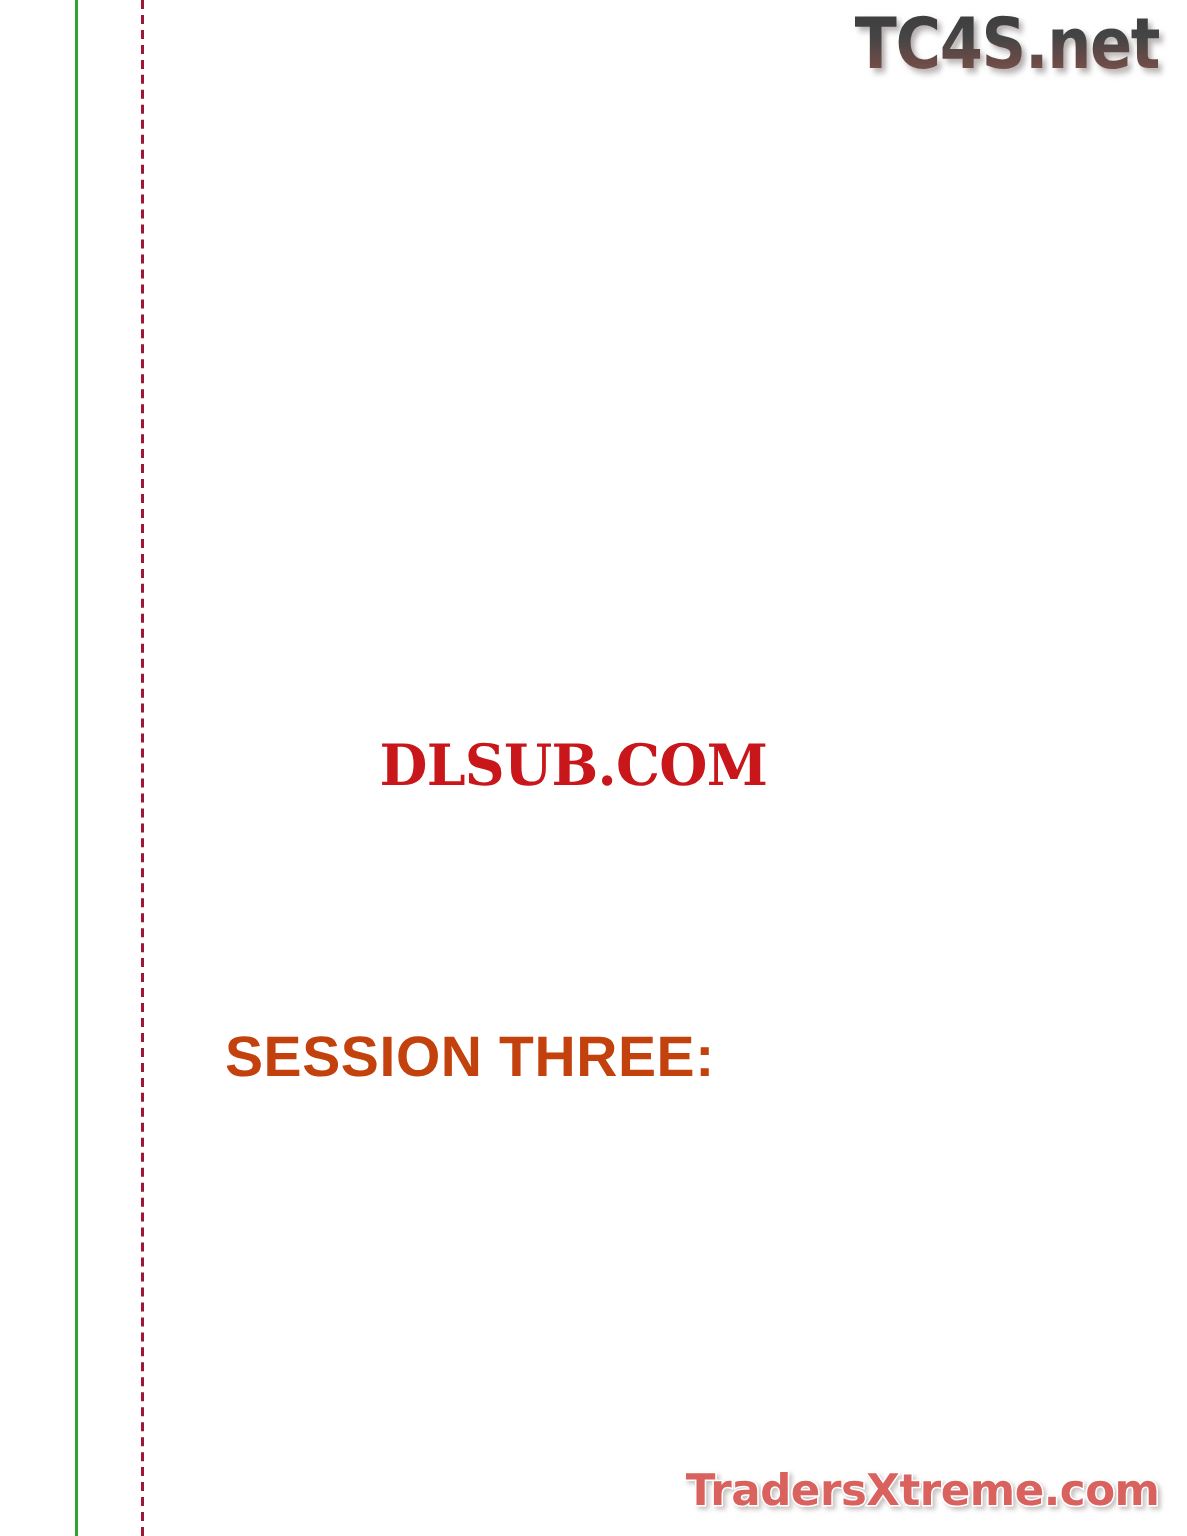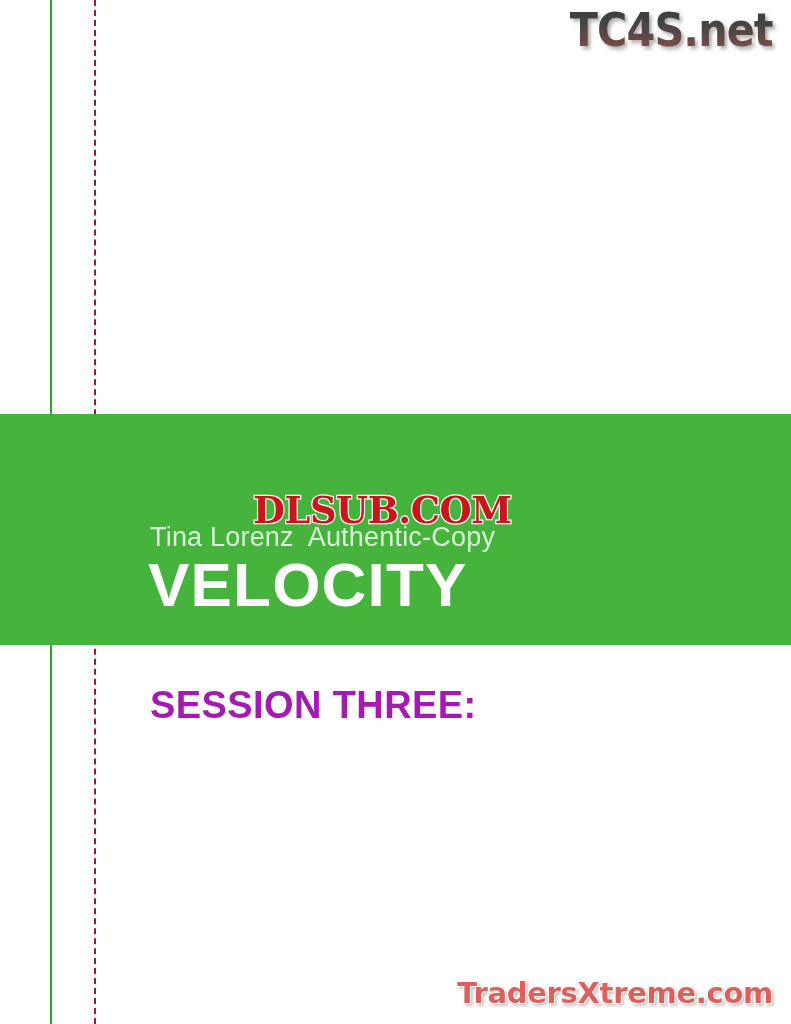--- a/index.html
+++ b/index.html
@@ -85,21 +85,21 @@
 
   
   .session-title {
     position: absolute;
     left: 150px;
     top: 684px;
     font-family: "Liberation Sans", sans-serif;
     font-size: 38px;
     font-weight: bold;
     letter-spacing: 0.4px;
-    color: #a21caf;
+    color: #c2410c;
     white-space: pre;
     z-index: 4;
   }
 
   .session-sub {
     position: absolute;
     left: 150px;
     top: 731px;
     font-family: "Liberation Mono", monospace;
     font-size: 16px;
@@ -166,26 +166,20 @@
   }
 </style>
 </head>
 <body>
 
 <div id="page">
 
   <div class="rule-green"></div>
   <div class="rule-dashed"></div>
 
-  <div class="green-band">
-    <div class="band-inner">
-      <div class="byline">Tina Lorenz  Authentic-Copy</div>
-      <div class="velocity">VELOCITY</div>
-    </div>
-  </div>
 
   <div class="session-title">SESSION THREE:</div>
 
 
   <div class="wm-tc4s">TC4S.net</div>
 
   <div class="wm-dlsub">DLSUB.COM</div>
 
   <div class="wm-traders">TradersXtreme.com</div>
 

